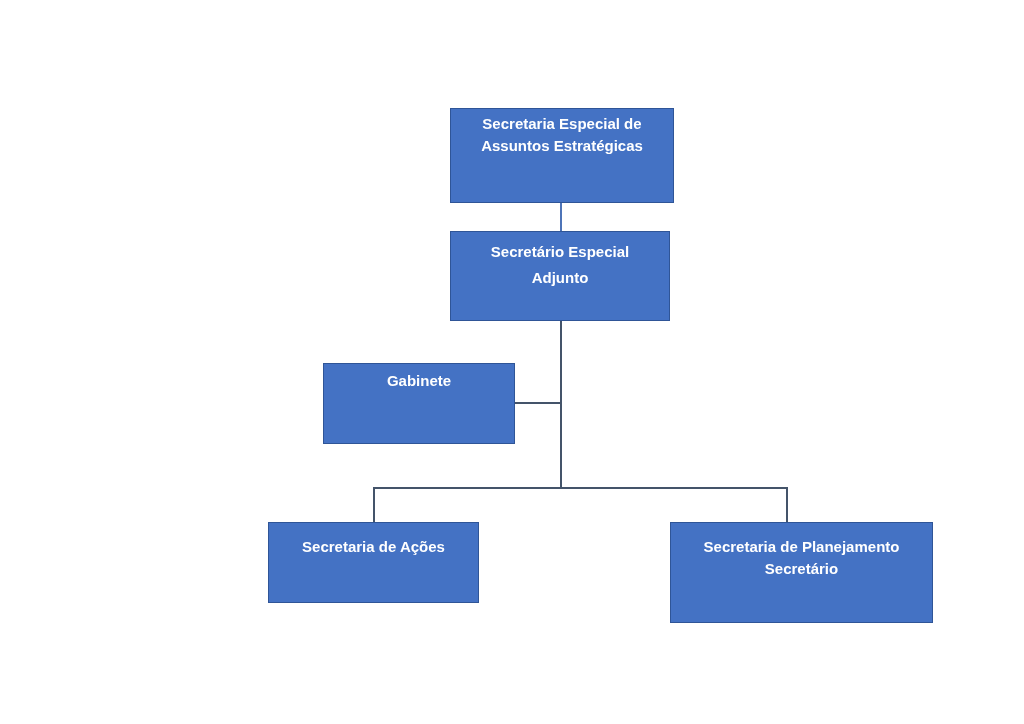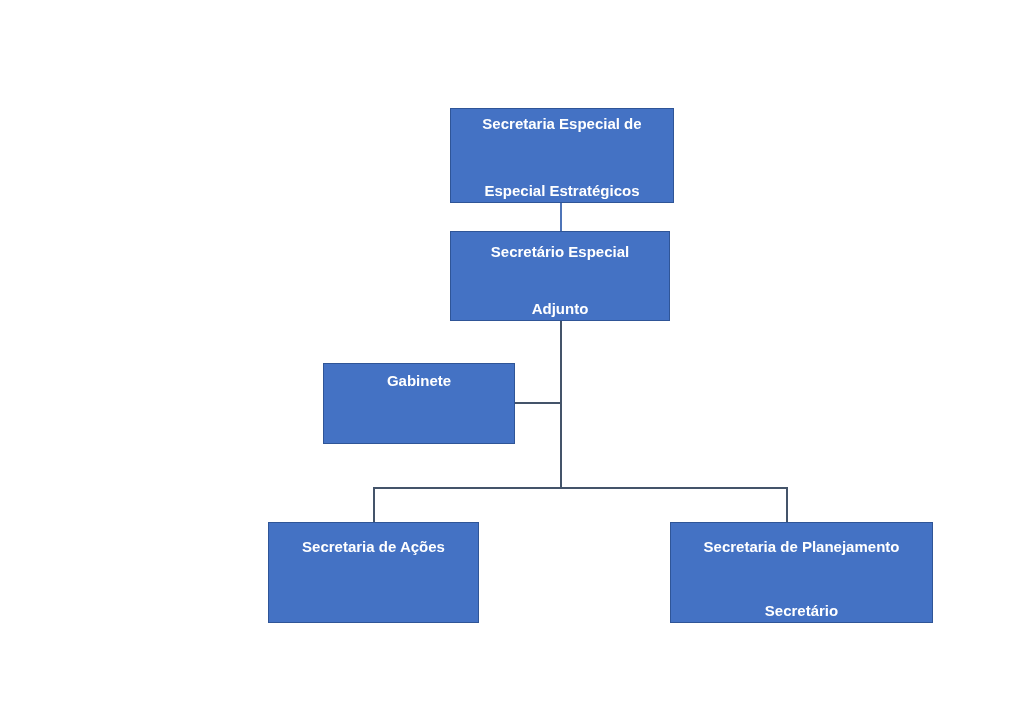--- a/index.html
+++ b/index.html
@@ -28,29 +28,28 @@
     background: var(--box-fill);
     border: 1px solid var(--box-border);
     color: var(--text);
     font-weight: bold;
     font-size: 15px;
     line-height: 22px;
     text-align: center;
     display: flex;
     flex-direction: column;
     align-items: center;
-    justify-content: space-between;
   }
   .org-box .line { width: 100%; }
 
   
   .node-sae      { left: 450px; top: 108px; width: 224px; height: 95px;  padding-top: 4px; }
   .node-adjunto  { left: 450px; top: 231px; width: 220px; height: 90px;  padding-top: 9px; }
   .node-gabinete { left: 323px; top: 363px; width: 192px; height: 81px;  padding-top: 6px; }
-  .node-acoes    { left: 268px; top: 522px; width: 211px; height: 101px; padding-top: 13px; }
+  .node-acoes    { left: 268px; top: 522px; width: 211px; height: 81px; padding-top: 13px; }
   .node-planej   { left: 670px; top: 522px; width: 263px; height: 101px; padding-top: 13px; }
 
   
   .node-sae .line:nth-child(3)     { margin-top: 8px; }
   .node-adjunto .line:nth-child(2) { margin-top: 4px; }
 
   .connector {
     position: absolute;
     background: var(--connector);
   }
@@ -70,21 +69,21 @@
 
   <div class="connector top-link conn-sae-adjunto"></div>
   <div class="connector conn-adjunto-bus"></div>
   <div class="connector conn-gabinete"></div>
   <div class="connector conn-bus"></div>
   <div class="connector conn-drop-left"></div>
   <div class="connector conn-drop-right"></div>
 
   <div class="org-box node-sae">
     <div class="line">Secretaria Especial de</div>
-    <div class="line">Especial Estratégicos</div>
+    <div class="line">Assuntos Estratégicas</div>
   </div>
 
   <div class="org-box node-adjunto">
     <div class="line">Secretário Especial</div>
     <div class="line">Adjunto</div>
   </div>
 
   <div class="org-box node-gabinete">
     <div class="line">Gabinete</div>
   </div>

